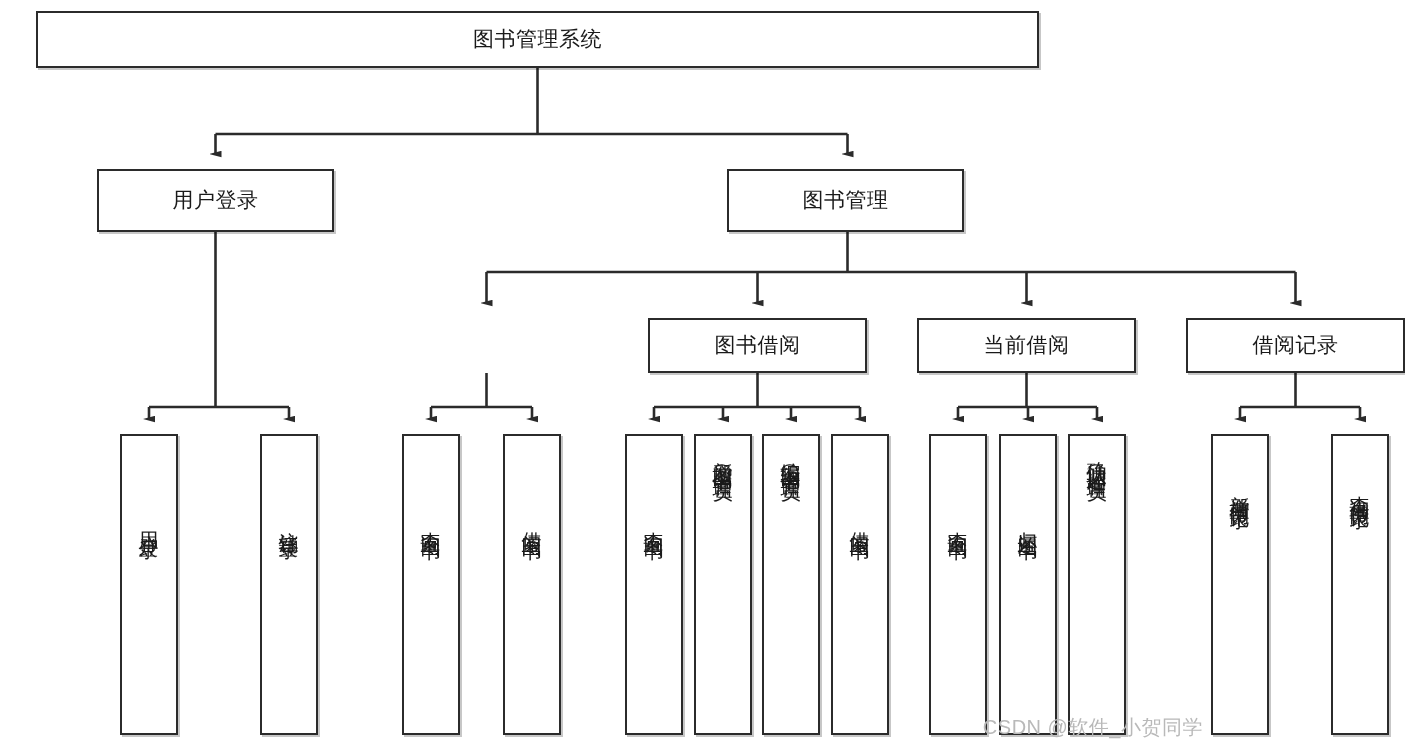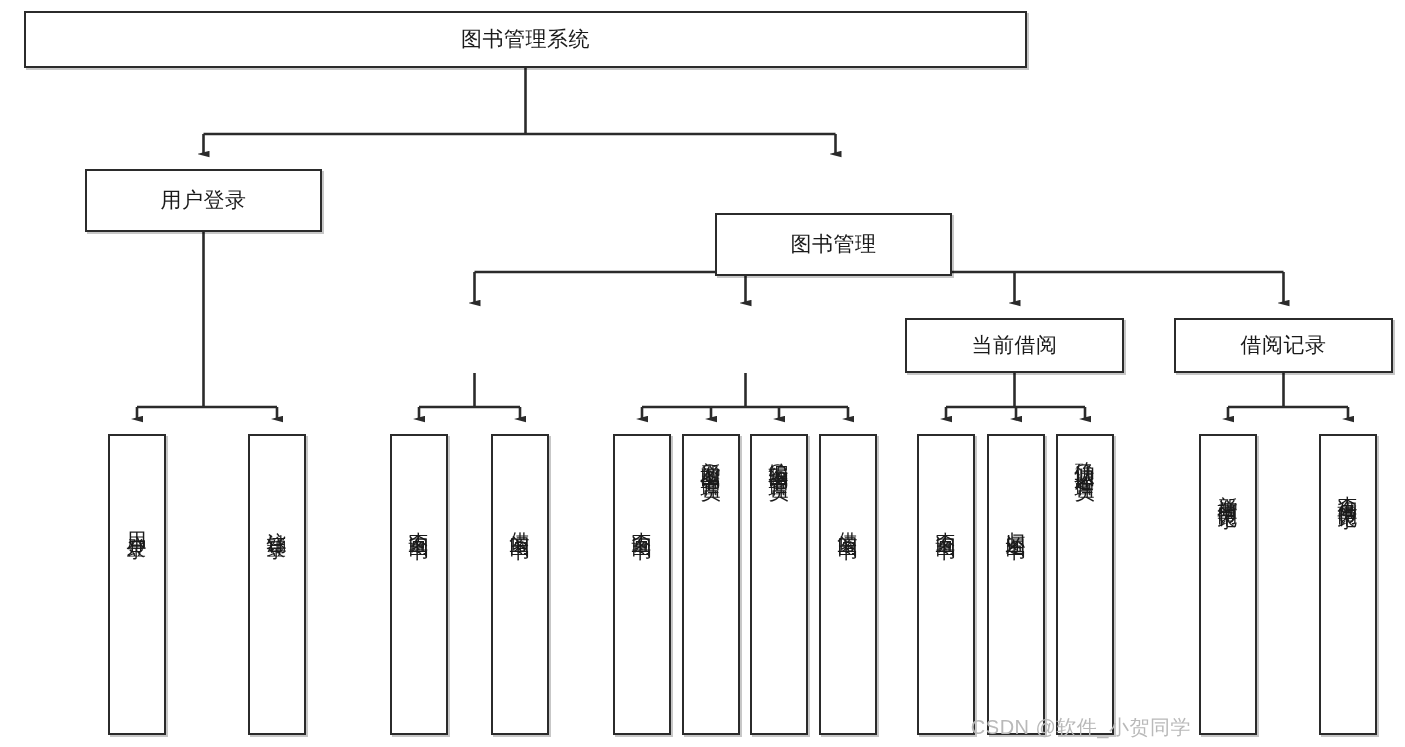--- a/index.html
+++ b/index.html
@@ -9,21 +9,21 @@
   }
   body {
     width: 1405px;
     height: 747px;
     font-family: "Liberation Sans", "DejaVu Sans", sans-serif;
     position: relative;
     overflow: hidden;
   }
   #diagram-root {
     position: absolute;
-    left: 4px;
+    left: 16px;
     top: 0;
     width: 1197px;
     height: 747px;
   }
   .node-box {
     position: absolute;
     box-sizing: border-box;
     background: #ffffff;
     border: 2px solid #2b2b2b;
     box-shadow: 2px 2px 0 rgba(0,0,0,0.22);
@@ -128,24 +128,27 @@
     </g>
   </svg>
 
   <div class="node-box" style="left:20px; top:11px; width:1003px; height:57px;">
     <span class="node-label">图书管理系统</span>
   </div>
 
   <div class="node-box" style="left:81px; top:169px; width:237px; height:63px;">
     <span class="node-label">用户登录</span>
   </div>
-  <div class="node-box" style="left:711px; top:169px; width:237px; height:63px;margin-top:44px;">
+  <div class="node-box" style="left:711px; top:169px; width:237px; height:63px;">
     <span class="node-label">图书管理</span>
   </div>
 
+  <div class="node-box" style="left:632px; top:318px; width:219px; height:55px;">
+    <span class="node-label">图书借阅</span>
+  </div>
   <div class="node-box" style="left:1170px; top:318px; width:219px; height:55px;">
     <span class="node-label">借阅记录</span>
   </div>
   <div class="node-box" style="left:901px; top:318px; width:219px; height:55px;">
     <span class="node-label">当前借阅</span>
   </div>
 
   <div class="node-box vertical" style="left:104px; top:434px; width:58px; height:301px;">
     <span class="node-label" style="margin-top:80px;">用户登录</span>
   </div>

